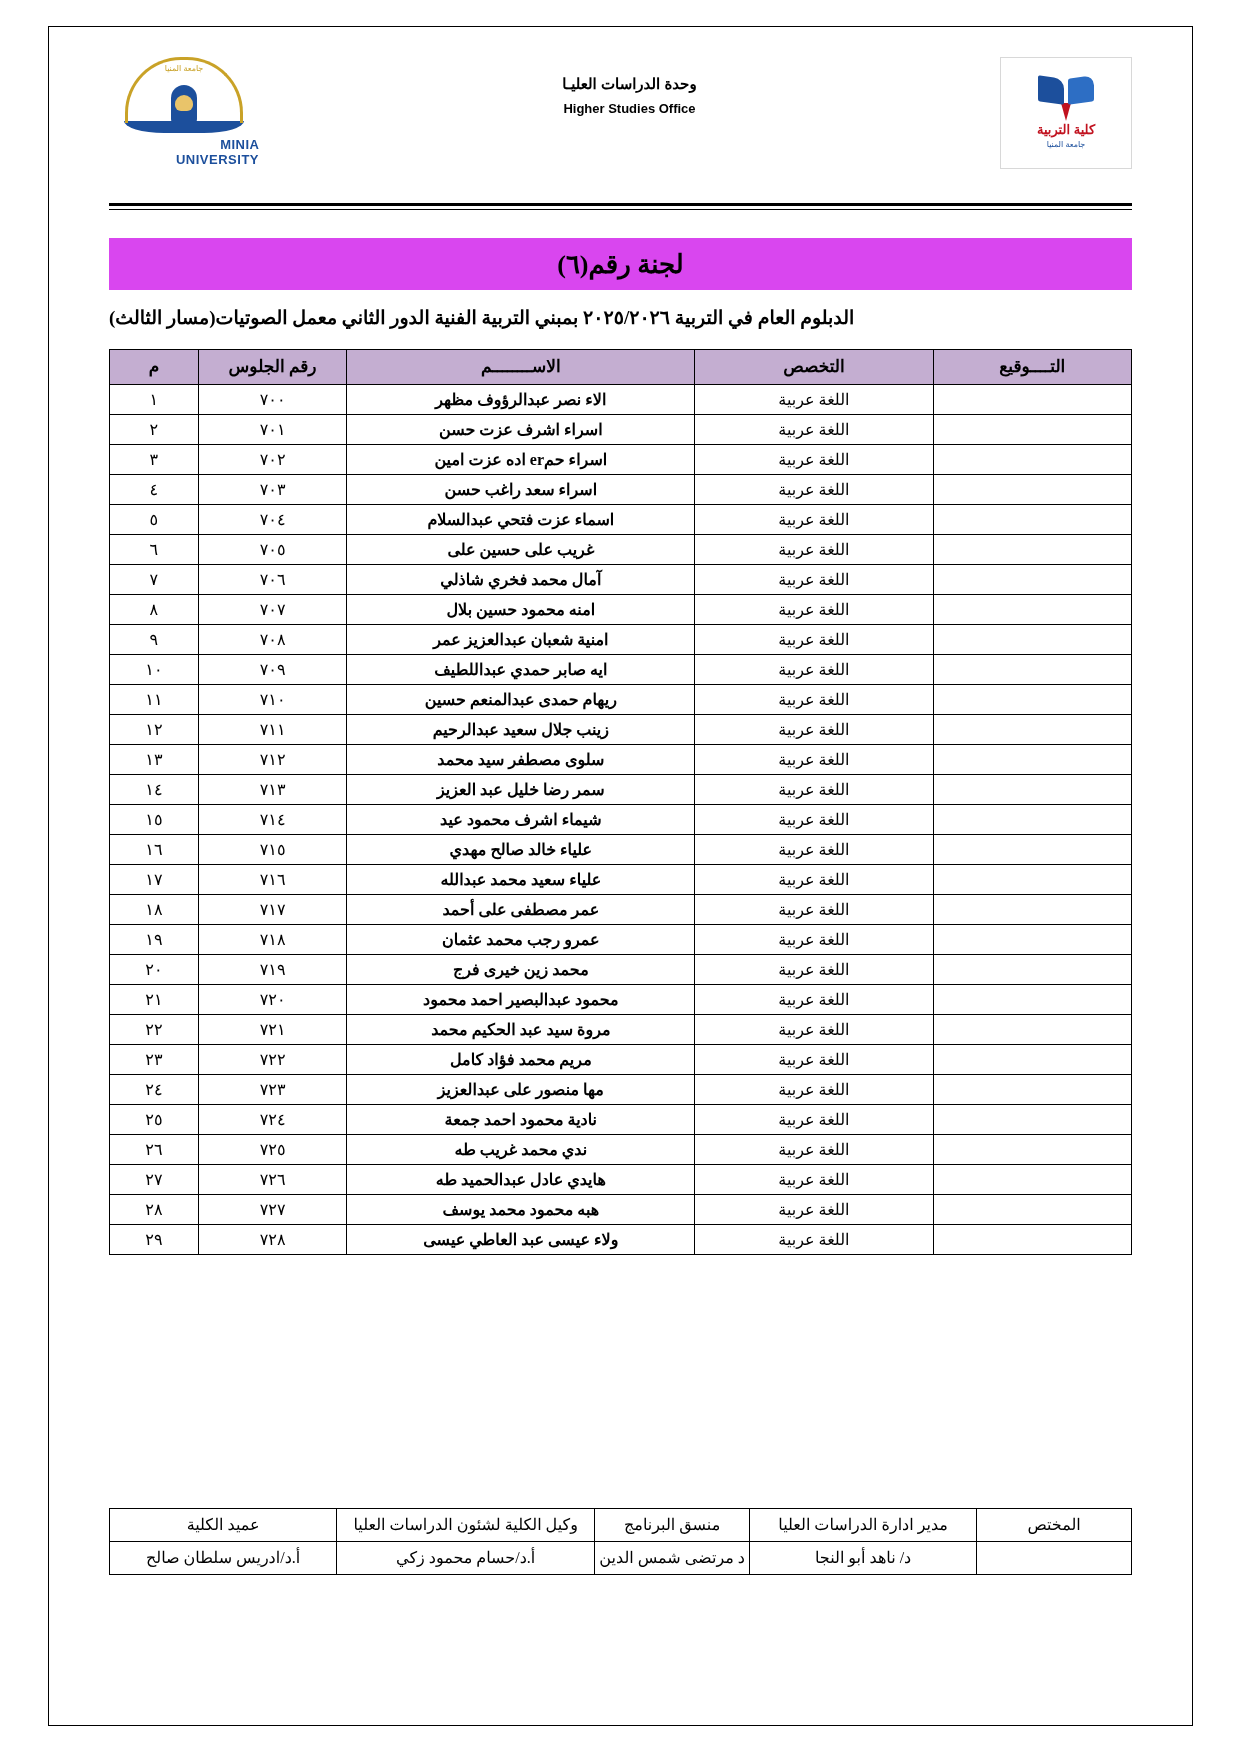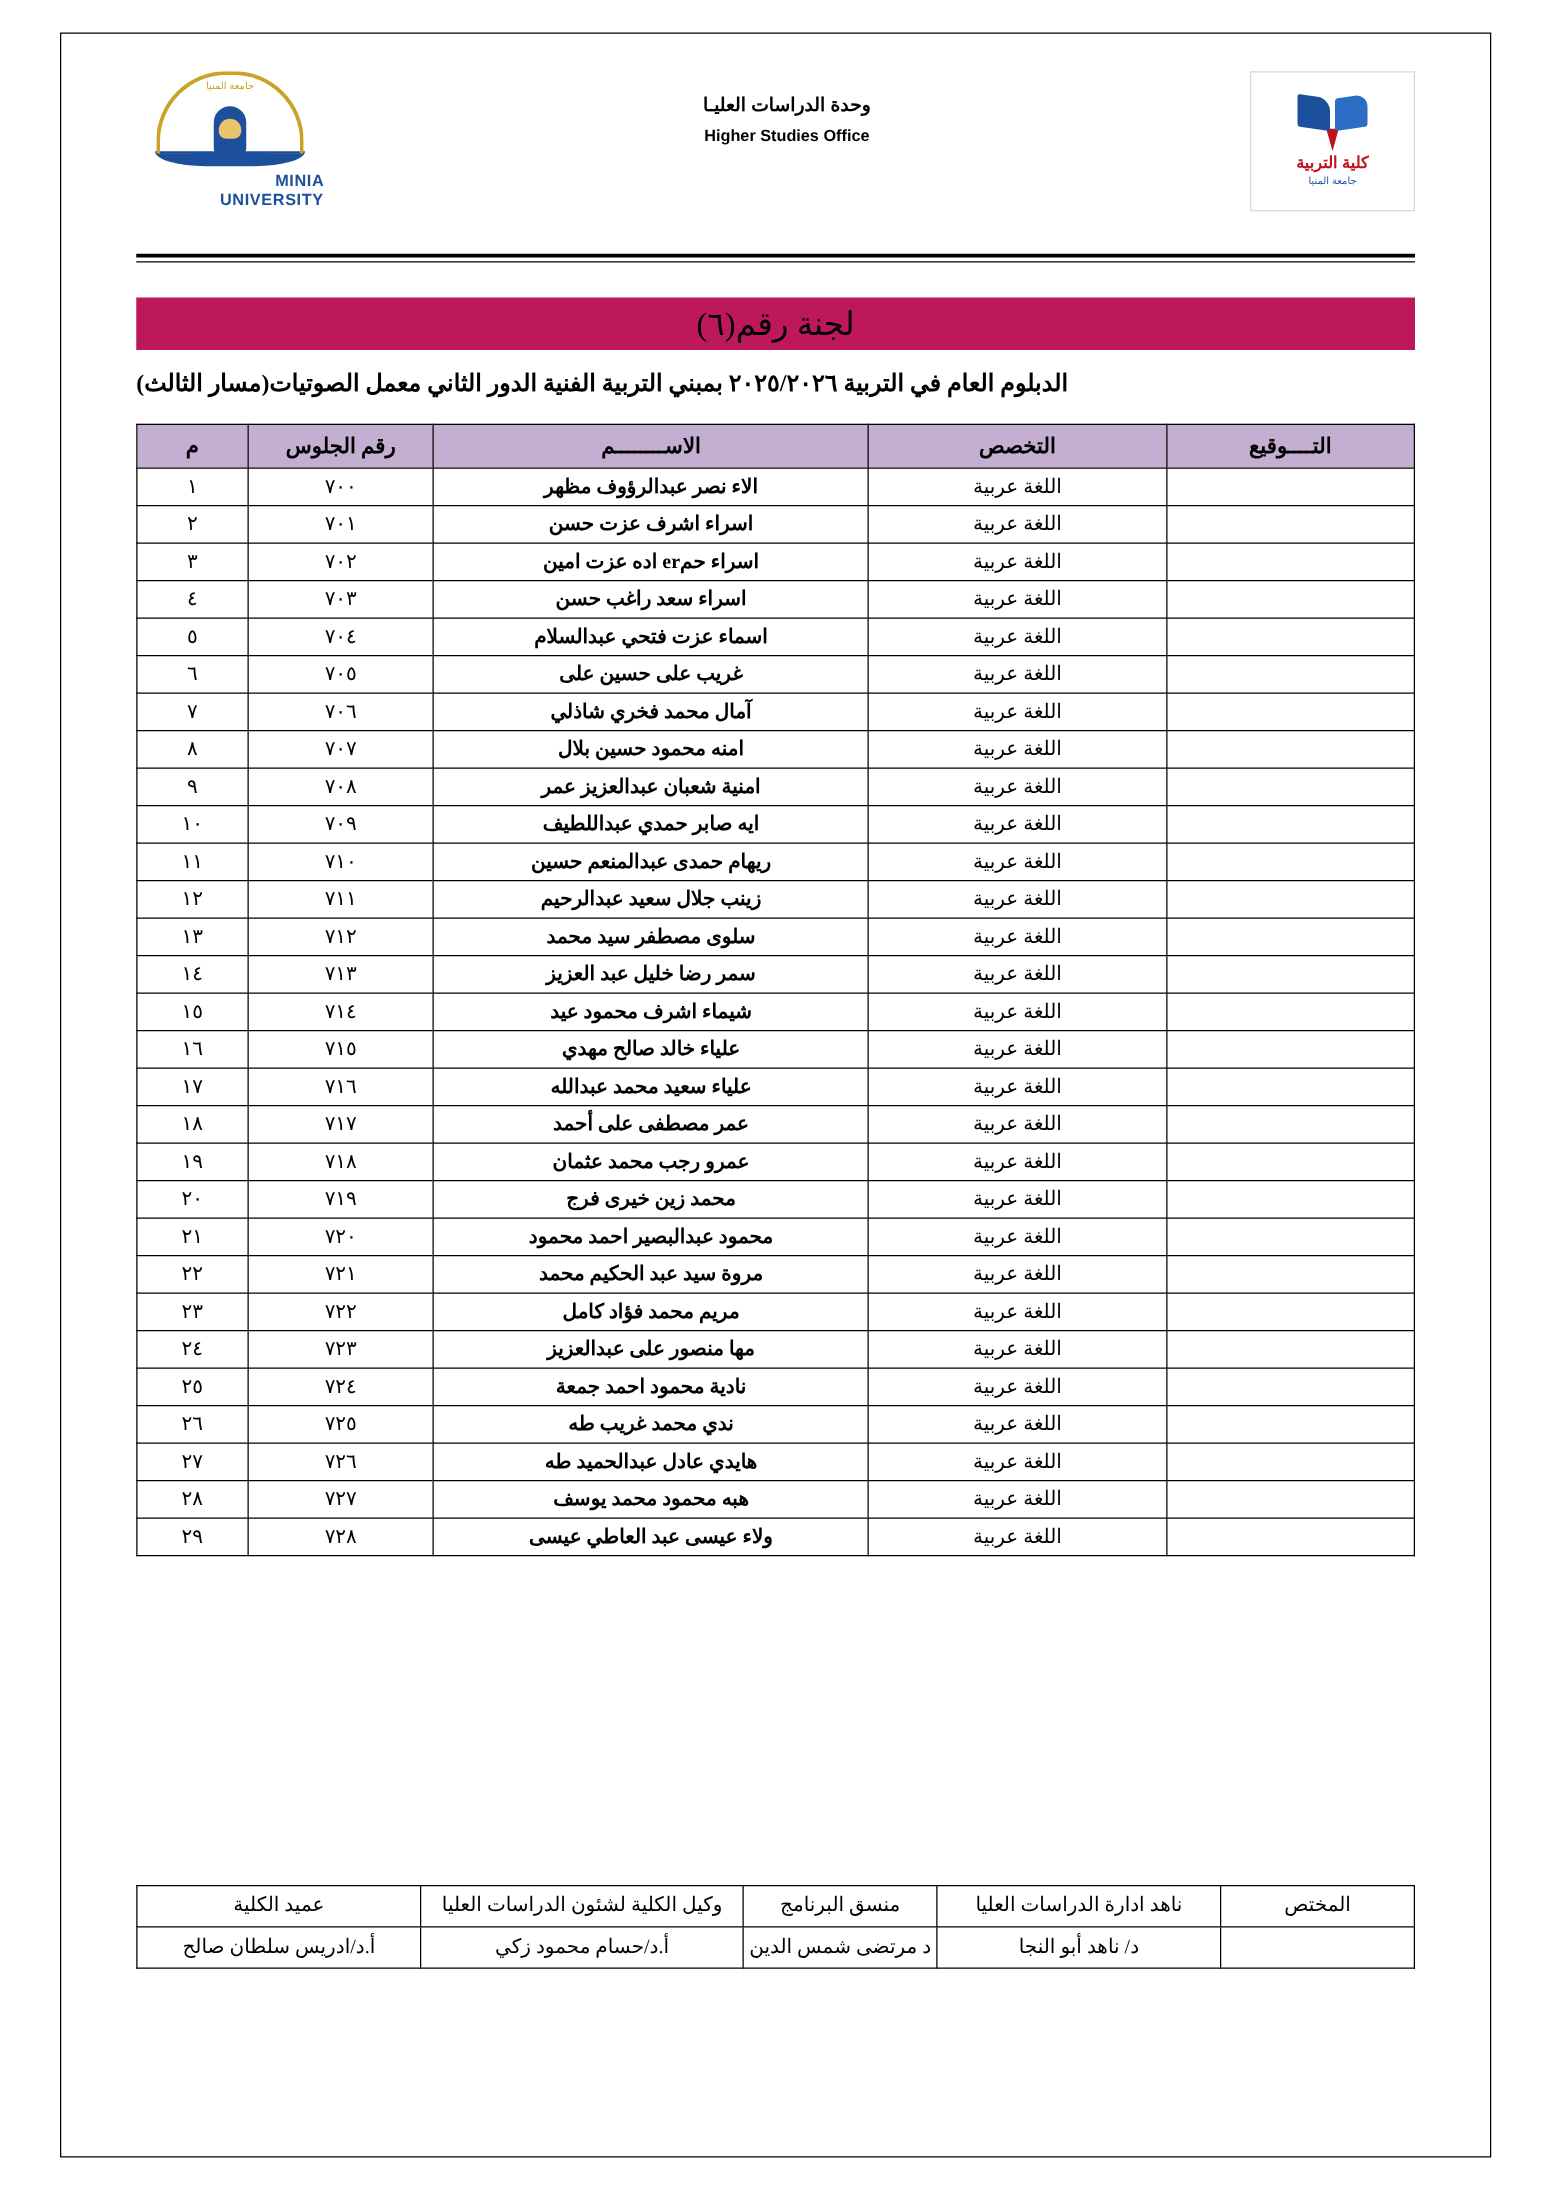--- a/index.html
+++ b/index.html
@@ -156,27 +156,27 @@
   }
   
   .double-rule {
     margin: 6px 0 28px 0;
     border-top: 3px solid #000;
     border-bottom: 1px solid #000;
     height: 3px;
   }
   
   .title-band {
-    background: #be185d;
-    height: 42px;
+    background: #d946ef;
+    height: 52px;
     display: flex;
     align-items: center;
     justify-content: center;
     font-size: 26px;
-    font-weight: normal;
+    font-weight: bold;
     color: #000;
   }
   .subtitle {
     text-align: left;
     font-size: 19px;
     font-weight: bold;
     margin: 16px 0 18px 0;
     line-height: 1.3;
   }
   
@@ -483,21 +483,21 @@
             <td class="num">٢٩</td>
           </tr>
         </tbody>
     </table>
 
     <div class="footer-wrap">
       <table class="footer">
         <tbody>
           <tr class="roles">
             <td class="fw-15">المختص</td>
-            <td class="fw-22">ناهد ادارة الدراسات العليا</td>
+            <td class="fw-22">مدير ادارة الدراسات العليا</td>
             <td class="fw-15">منسق البرنامج</td>
             <td class="fw-25">وكيل الكلية لشئون الدراسات العليا</td>
             <td class="fw-22">عميد الكلية</td>
           </tr>
           <tr class="names">
             <td></td>
             <td>د/ ناهد أبو النجا</td>
             <td>د مرتضى شمس الدين</td>
             <td>أ.د/حسام محمود زكي</td>
             <td>أ.د/ادريس سلطان صالح</td>

